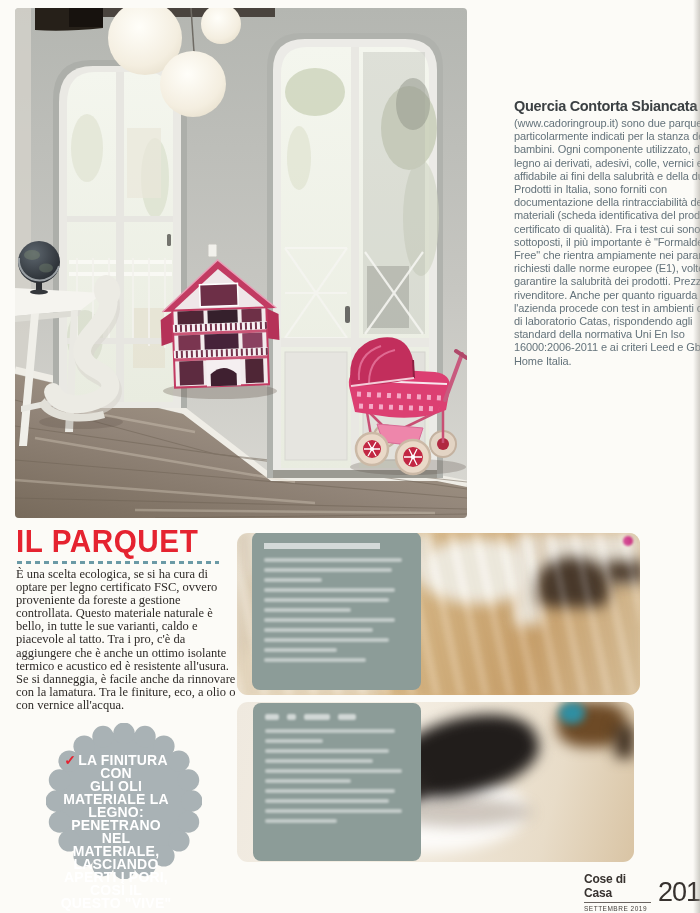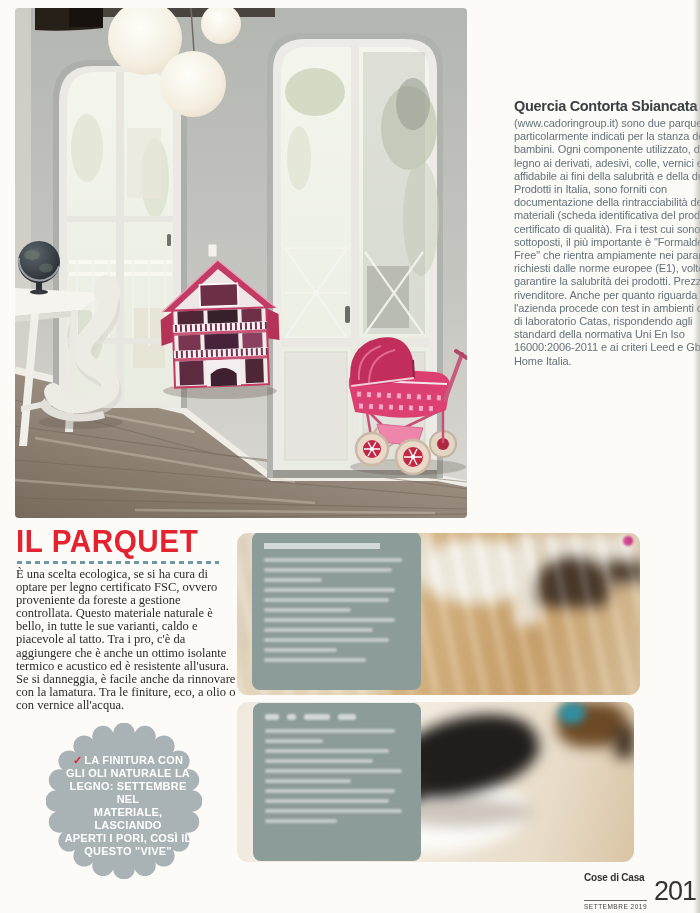--- a/index.html
+++ b/index.html
@@ -21,22 +21,22 @@
   
   .pq-title{left:16px;top:524px;font-size:28px;font-weight:bold;letter-spacing:0.5px;transform:scale(1.06,1.12);transform-origin:left top;}
   .pq-dashes{left:17px;top:561px;width:202px;height:3px;
     background:repeating-linear-gradient(90deg,#6b9aa6 0 5px,transparent 5px 9px);}
   .pq-body{left:16px;top:568px;width:224px;font-family:"Liberation Serif",serif;
     font-size:12.5px;line-height:13.1px;color:#2e2a27;}
 
   
   .badge{left:46px;top:723px;width:156px;height:156px;}
   .badge svg{position:absolute;left:0;top:0;}
-  .badge-text{position:absolute;left:14px;right:6px;top:31px;text-align:center;
-    color:#ffffff;font-size:11px;line-height:13px;font-weight:bold;letter-spacing:0.2px;}
+  .badge-text{position:absolute;left:14px;right:30px;top:31px;text-align:center;
+    color:#ffffff;font-size:14px;line-height:13px;font-weight:bold;letter-spacing:0.2px;}
   .bcheck{font-weight:bold;margin-right:2px;}
 
   
   .photo{overflow:hidden;border-radius:11px;}
   .photo .blob{position:absolute;filter:blur(7px);}
   .photo2{left:237px;top:533px;width:403px;height:162px;
     background:linear-gradient(100deg,#e6dccb 0%,#dcbd8c 40%,#cda46e 72%,#dcc49e 100%);}
   .photo2::after{content:"";position:absolute;inset:0;
     background:repeating-linear-gradient(78deg,rgba(255,255,255,.18) 0 7px,rgba(120,90,50,.08) 7px 24px);
     filter:blur(3px);}
@@ -51,21 +51,21 @@
     filter:blur(1.2px);margin-bottom:6px;}
   .tealbox .hd{height:6px;background:rgba(255,255,255,.62);margin-bottom:9px;}
   .tealbox .seg{display:flex;gap:8px;margin-bottom:9px;}
   .tealbox .seg i{display:block;height:6px;background:rgba(255,255,255,.6);border-radius:2px;filter:blur(1px);}
   .w95{width:95%}.w90{width:90%}.w86{width:86%}.w80{width:80%}.w75{width:75%}
   .w70{width:70%}.w60{width:60%}.w50{width:50%}.w40{width:40%}
 
   
   .footer{left:584px;top:872px;display:flex;align-items:center;}
   .fmag{text-align:left;}
-  .fname{font-size:10px;font-weight:bold;color:#37322f;border-bottom:1px solid #6a6460;padding-bottom:17px;letter-spacing:-0.2px;}
+  .fname{font-size:12px;font-weight:bold;color:#37322f;border-bottom:1px solid #6a6460;padding-bottom:2px;letter-spacing:-0.2px;}
   .fissue{font-size:6.5px;letter-spacing:0.5px;color:#47423e;margin-top:2px;}
   .fnum{font-size:27px;color:#37322f;margin-left:7px;letter-spacing:-1px;}
 
   .scan-edge{right:0;top:0;width:7px;height:913px;
     background:linear-gradient(90deg,rgba(180,176,168,0) 0%,rgba(170,166,158,.55) 100%);}
 </style>
 </head>
 <body>
 
 <div class="abs main-photo">
@@ -307,22 +307,22 @@
       <circle cx="55.6" cy="13.2" r="10.5"></circle>
         <circle cx="76" cy="10" r="10.5"></circle>
       <circle cx="96.4" cy="13.2" r="10.5"></circle>
         <circle cx="114.8" cy="22.6" r="10.5"></circle>
       <circle cx="129.4" cy="37.2" r="10.5"></circle>
         <circle cx="138.8" cy="55.6" r="10.5"></circle>
     </g>
   </svg>
   <div class="badge-text">
     <div><span class="bcheck" style="color: rgb(229, 35, 48);">✓</span><span>LA FINITURA CON</span></div>
-    <div>GLI OLI NATURALE LA</div>
-    <div>LEGNO: SETTEMBRE NEL</div>
+    <div>GLI OLI MATERIALE LA</div>
+    <div>LEGNO: PENETRANO NEL</div>
     <div>MATERIALE, LASCIANDO</div>
     <div>APERTI I PORI, COSÌ IL</div>
     <div>QUESTO "VIVE"</div>
   </div>
 </div>
 
 <div class="abs photo photo2">
   <div class="blob" style="left:14px;top:0;width:180px;height:42px;background:#efeadf;"></div>
   <div class="blob" style="left:180px;top:5px;width:122px;height:66px;border-radius:50%;background:#f6f3ea;"></div>
   <div class="blob" style="left:278px;top:0;width:26px;height:92px;background:#f3efe6;"></div>

